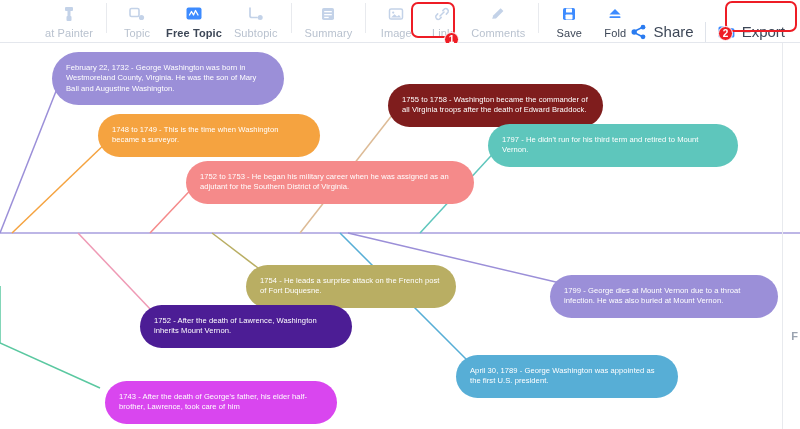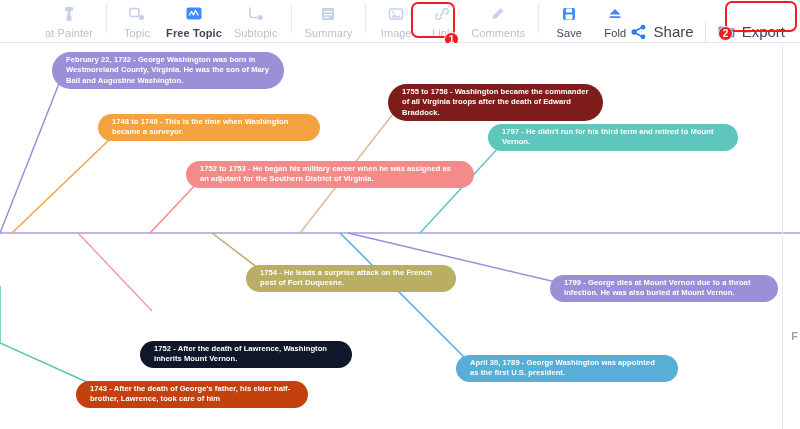--- a/index.html
+++ b/index.html
@@ -65,22 +65,22 @@
     background:#ffffff; overflow:hidden;
   }
   .canvas svg.lines { position:absolute; left:0; top:0; width:800px; height:386px; }
 
   .node {
     position:absolute;
     border-radius:999px;
     color:#ffffff;
     font-size:7.6px;
     line-height:10.4px;
-    font-weight:bold;
-    padding:3px 14px;
+    font-weight:normal;
+    padding:11px 14px;
     letter-spacing:0.05px;
     display:flex; align-items:center;
     cursor:pointer;
   }
   .node span { display:block; }
 
   .right-divider {
     position:absolute; right:17px; top:43px; width:1px; height:386px;
     background:#e8eaee;
   }
@@ -284,33 +284,33 @@
     </div>
 
     <div class="node" style="left: 488px; top: 81px; width: 250px; background: rgb(94, 198, 188);">
       <span>1797 - He didn't run for his third term and retired to Mount Vernon.</span>
     </div>
 
     <div class="node" style="left: 246px; top: 222px; width: 210px; background: rgb(185, 174, 99);">
       <span>1754 - He leads a surprise attack on the French post of Fort Duquesne.</span>
     </div>
 
-    <div class="node" style="left: 140px; top: 262px; width: 212px; background: #0f172a; margin-top: 36px;">
+    <div class="node" style="left: 140px; top: 262px; width: 212px; background: #4c1d95;">
       <span>1752 - After the death of Lawrence, Washington inherits Mount Vernon.</span>
     </div>
 
     <div class="node" style="left: 550px; top: 232px; width: 228px; background: rgb(155, 143, 216);">
       <span>1799 - George dies at Mount Vernon due to a throat infection. He was also buried at Mount Vernon.</span>
     </div>
 
     <div class="node" style="left: 456px; top: 312px; width: 222px; background: rgb(87, 174, 214);">
       <span>April 30, 1789 - George Washington was appointed as the first U.S. president.</span>
     </div>
 
-    <div class="node" style="left: 76px; top: 338px; width: 232px; background: #c2410c;">
+    <div class="node" style="left: 105px; top: 338px; width: 232px; background: #d946ef;">
       <span>1743 -  After the death of George's father, his elder half-brother, Lawrence, took care of him</span>
     </div>
 
   </div>
 
   <div class="right-divider"></div>
   <div class="right-letter">F</div>
 
 </div>
 

